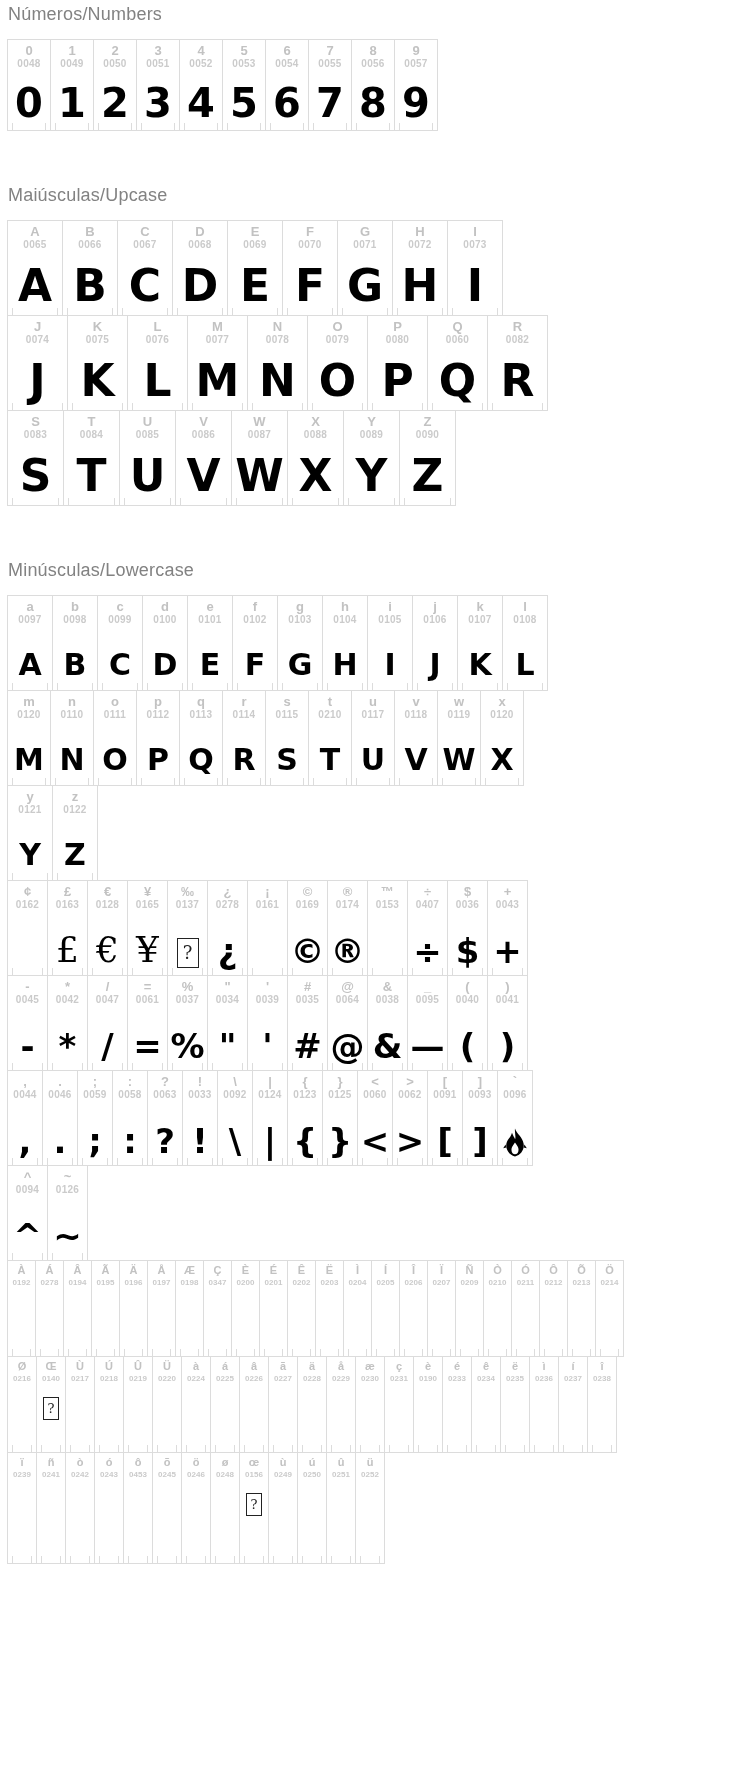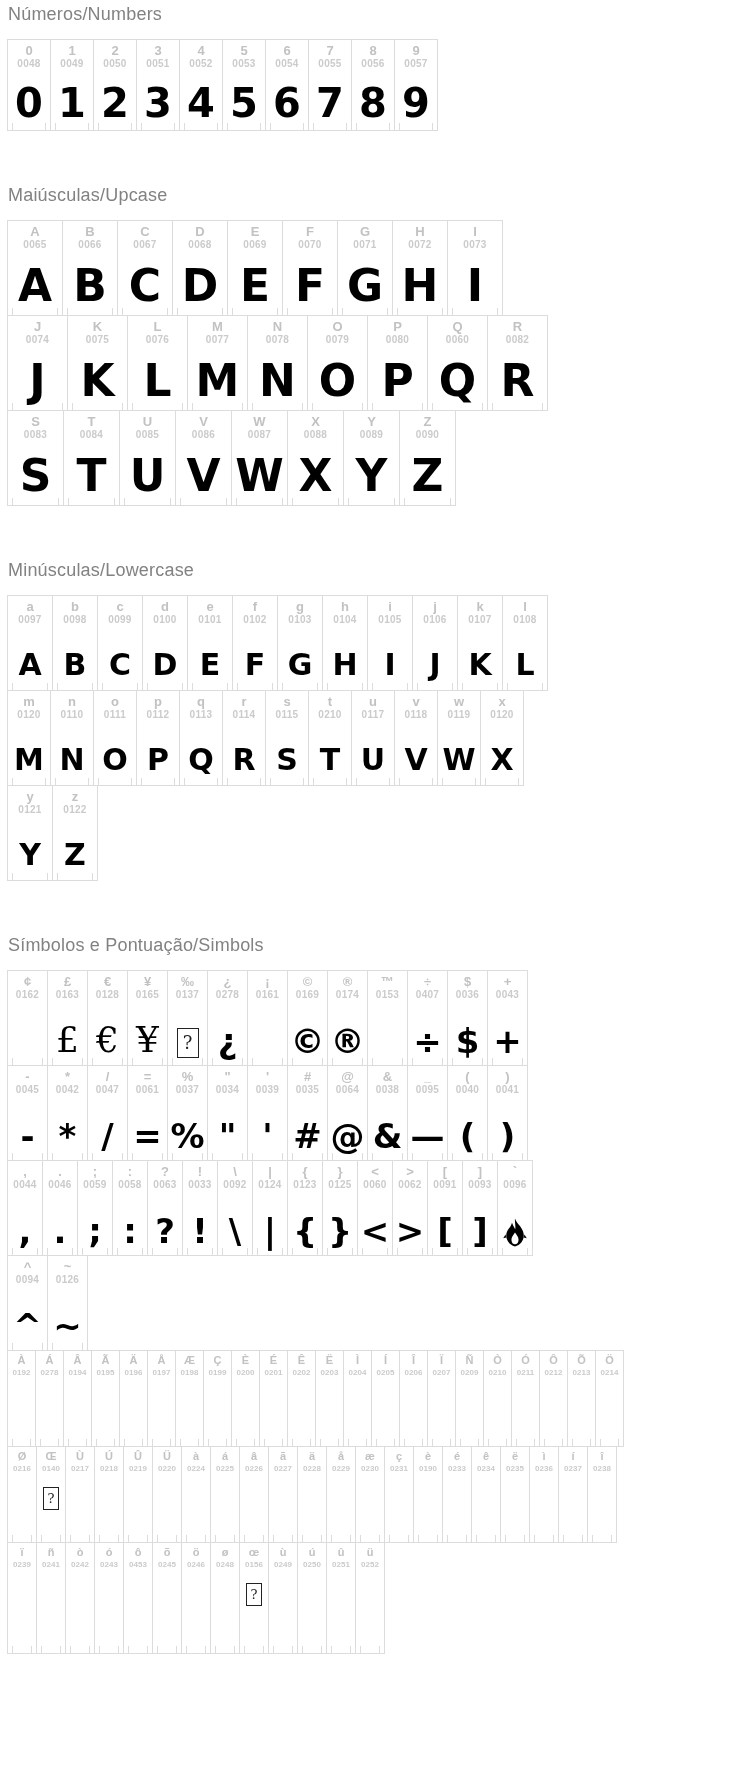--- a/index.html
+++ b/index.html
@@ -387,21 +387,20 @@
           </div>
           <div class="cell" style="width: 46px; height: 96px;">
             <div class="ch">z</div>
             <div class="code">0122</div>
             <div class="glyph">Z</div>
           </div>
         </div>
       </div>
     </div>
     <div class="section sec-symbols">
-      <div class="section-header">Símbolos e Pontuação/Simbols</div>
       <div class="grid">
         <div class="row">
           <div class="cell" style="width: 41px; height: 96px;">
             <div class="ch">¢</div>
             <div class="code">0162</div>
           </div>
           <div class="cell" style="width: 41px; height: 96px;">
             <div class="ch">£</div>
             <div class="code">0163</div>
             <div class="glyph g-serif">£</div>
@@ -651,21 +650,21 @@
           <div class="cell" style="width: 29px; height: 97px;">
             <div class="ch">Å</div>
             <div class="code">0197</div>
           </div>
           <div class="cell" style="width: 29px; height: 97px;">
             <div class="ch">Æ</div>
             <div class="code">0198</div>
           </div>
           <div class="cell" style="width: 29px; height: 97px;">
             <div class="ch">Ç</div>
-            <div class="code">0199</div>
+            <div class="code">0347</div>
           </div>
           <div class="cell" style="width: 29px; height: 97px;">
             <div class="ch">È</div>
             <div class="code">0200</div>
           </div>
           <div class="cell" style="width: 29px; height: 97px;">
             <div class="ch">É</div>
             <div class="code">0201</div>
           </div>
           <div class="cell" style="width: 29px; height: 97px;">

